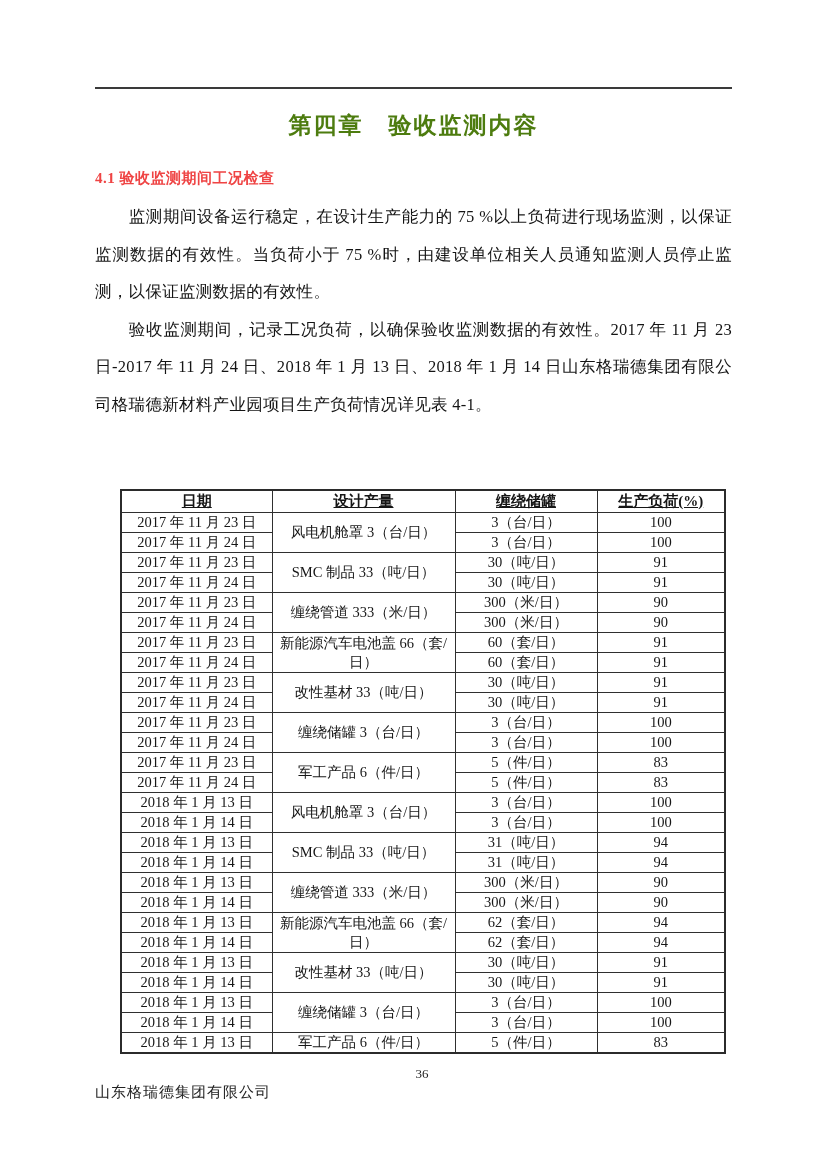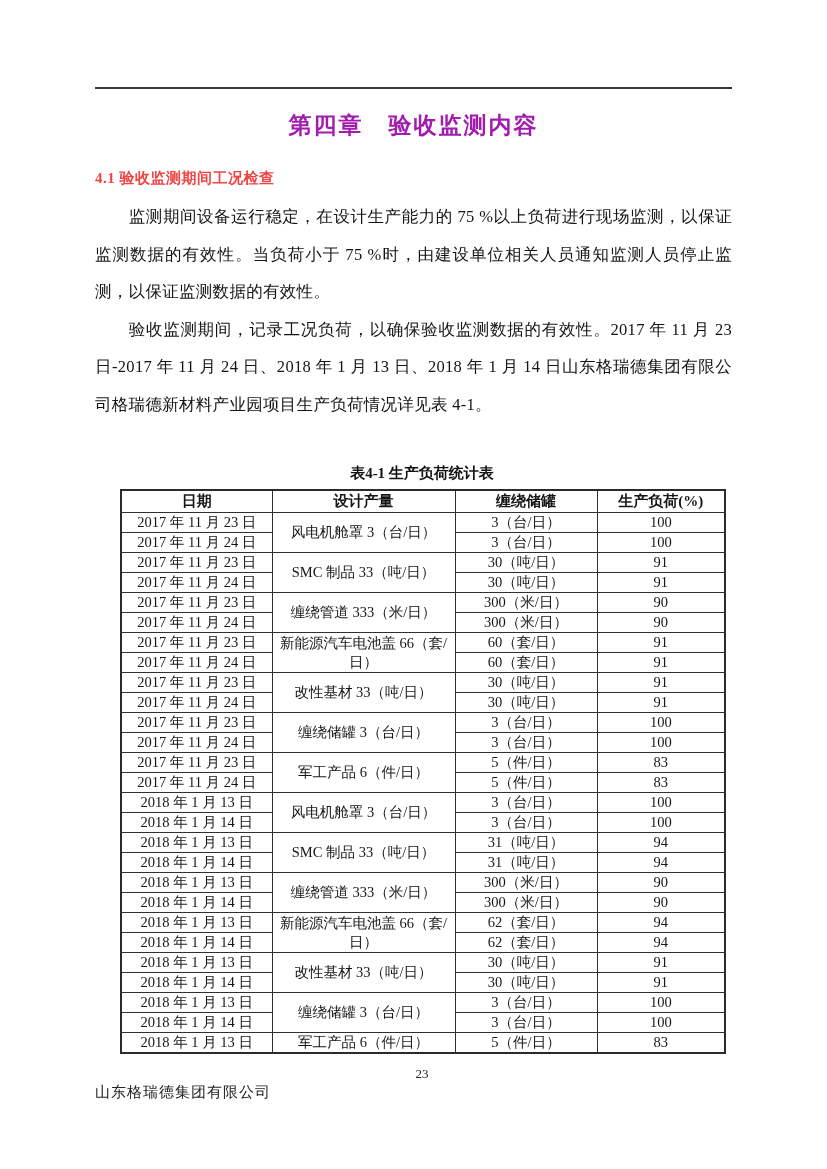--- a/index.html
+++ b/index.html
@@ -16,21 +16,21 @@
     position:absolute;top:68px;left:95px;width:637px;
     text-align:center;font-size:13px;letter-spacing:0.5px;color:#222;
     white-space:nowrap;
   }
   .header-rule{
     position:absolute;top:87px;left:95px;width:637px;height:0;
     border-top:2px solid #3a3a3a;
   }
   .chapter-title{
     position:absolute;top:110px;left:0;width:827px;
-    text-align:center;font-size:23px;font-weight:bold;letter-spacing:2px;color:#a21caf;
+    text-align:center;font-size:23px;font-weight:bold;letter-spacing:2px;color:#4d7c0f;
   }
   .section-heading{
     position:absolute;top:169px;left:95px;width:637px;
     font-size:15px;font-weight:bold;letter-spacing:0.5px;color:#ef4444;
   }
   .body-text{
     position:absolute;top:198px;left:95px;width:637px;
   }
   .body-text p{
     margin:0;
@@ -60,20 +60,21 @@
     vertical-align:middle;
     padding:0 2px;
     overflow:hidden;
     color:#161616;
   }
   table.prod th{
     height:21px;
     font-size:15px;
     font-weight:bold;
     line-height:1;
+    text-decoration:underline;
   }
   table.prod td{
     height:19px;
     font-size:14.5px;
     line-height:1.25;
   }
   .footer-page{
     position:absolute;top:1066px;left:120px;width:604px;
     text-align:center;font-size:13px;color:#222;
   }
@@ -91,21 +92,20 @@
 
   <div class="chapter-title">第四章　验收监测内容</div>
 
   <div class="section-heading">4.1 验收监测期间工况检查</div>
 
   <div class="body-text">
     <p>监测期间设备运行稳定，在设计生产能力的 75 %以上负荷进行现场监测，以保证监测数据的有效性。当负荷小于 75 %时，由建设单位相关人员通知监测人员停止监测，以保证监测数据的有效性。</p>
     <p>验收监测期间，记录工况负荷，以确保验收监测数据的有效性。2017 年 11 月 23 日-2017 年 11 月 24 日、2018 年 1 月 13 日、2018 年 1 月 14 日山东格瑞德集团有限公司格瑞德新材料产业园项目生产负荷情况详见表 4-1。</p>
   </div>
 
-  <div class="table-caption">表4-1 生产负荷统计表</div>
 
   <div class="prod-table-wrap">
     <table class="prod">
       <colgroup>
         <col style="width:151px">
         <col style="width:183px">
         <col style="width:142px">
         <col style="width:128px">
       </colgroup>
       <thead>
@@ -263,16 +263,16 @@
           <tr>
             <td>2018 年 1 月 13 日</td>
             <td>军工产品 6（件/日）</td>
             <td>5（件/日）</td>
             <td>83</td>
           </tr>
         </tbody>
     </table>
   </div>
 
-  <div class="footer-page">23</div>
+  <div class="footer-page">36</div>
   <div class="footer-company">山东格瑞德集团有限公司</div>
 
 </div>
 
 </body></html>

